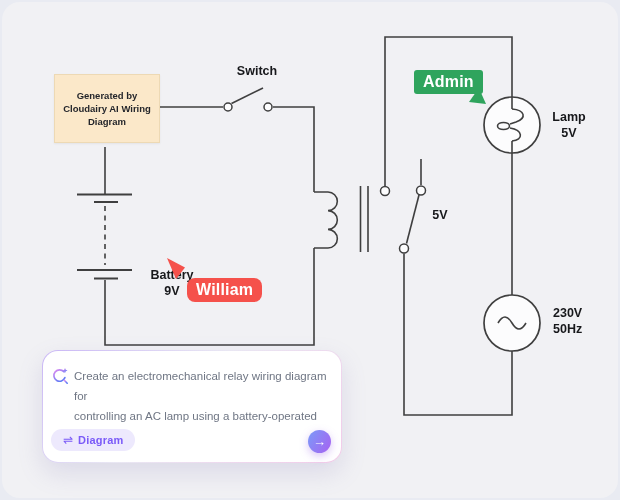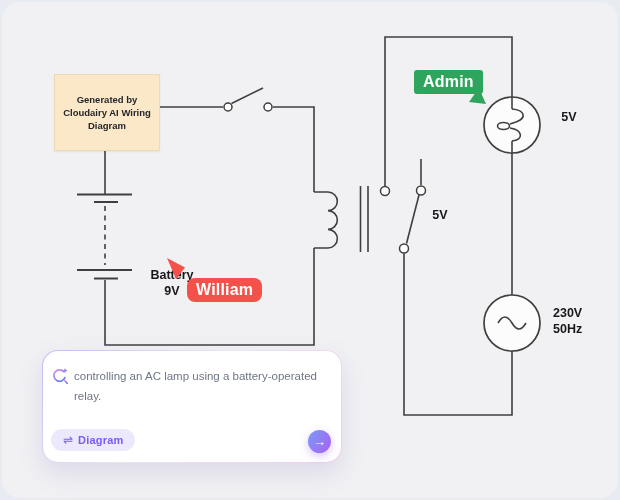--- a/index.html
+++ b/index.html
@@ -7,21 +7,21 @@
     width:620px;height:500px;position:relative;overflow:hidden;
     background:#E9EBF2;
     font-family:"Liberation Sans", sans-serif;
   }
   .canvas{
     position:absolute;inset:2px;border-radius:18px;background:#F1F1F4;
   }
   .wiring{position:absolute;left:0;top:0;}
   
   .gen-box{
-    position:absolute;left:52px;top:72px;width:106px;height:77px;
+    position:absolute;left:52px;top:72px;width:106px;height:69px;
     background:#FBE8C9;border:1px solid #EDD9B4;box-sizing:border-box;
     display:flex;flex-direction:column;justify-content:center;align-items:center;
     box-shadow:0 1px 2px rgba(0,0,0,.06);
   }
   .gen-box span{display:block;font-size:9.5px;font-weight:bold;color:#24262B;line-height:13px;text-align:center;}
   
   .dlabel{position:absolute;font-size:12.5px;font-weight:bold;color:#17181B;line-height:15.5px;text-align:center;}
   .dlabel span{display:block;}
   .lbl-switch{left:205px;top:62px;width:100px;}
   .lbl-battery{left:120px;top:218px;width:100px;margin-top:48px;}
@@ -135,28 +135,30 @@
       </g>
     </g>
   </svg>
 
   <div class="gen-box">
     <span>Generated by</span>
     <span>Cloudairy AI Wiring</span>
     <span>Diagram</span>
   </div>
 
+  <div class="dlabel lbl-switch">Switch</div>
   <div class="dlabel lbl-battery">
     <span>Battery</span>
     <span>9V</span>
   </div>
   <div class="dlabel lbl-relay">
     <span>5V</span>
   </div>
   <div class="dlabel lbl-lamp">
+    <span>Lamp</span>
     <span>5V</span>
   </div>
   <div class="dlabel lbl-ac">
     <span>230V</span>
     <span>50Hz</span>
   </div>
 
   <div class="badge badge-admin" style="background-color: rgb(47, 164, 93);">Admin</div>
   <div class="cursor cursor-admin"></div>
 
@@ -169,20 +171,21 @@
         <linearGradient id="gi" x1="0" y1="0" x2="0.7" y2="1">
           <stop offset="0" stop-color="#E08BF0"></stop>
           <stop offset="1" stop-color="#5B7CF6"></stop>
         </linearGradient>
       </defs>
       <path d="M12.9 4.8 A5.7 5.7 0 1 0 13.9 10.6" fill="none" stroke="url(#gi)" stroke-width="1.6" stroke-linecap="round"></path>
       <path d="M13.3 13.3 L16.2 16.2" fill="none" stroke="url(#gi)" stroke-width="1.6" stroke-linecap="round"></path>
       <path d="M14 1 l0.8 1.7 1.7 0.8 -1.7 0.8 -0.8 1.7 -0.8 -1.7 -1.7 -0.8 1.7 -0.8 z" fill="url(#gi)"></path>
     </svg>
     <div class="prompt-text">
+      <span>Create an electromechanical relay wiring diagram for</span>
       <span>controlling an AC lamp using a battery-operated relay.</span>
     </div>
     <div class="tag-pill" style="background-color: rgb(237, 233, 253);">
       <span class="swap" style="color: rgb(122, 90, 248);">⇌</span>
       <span class="tlabel" style="color: rgb(122, 90, 248);">Diagram</span>
     </div>
     <button class="send-btn">
       <span>→</span>
     </button>
   </div>

